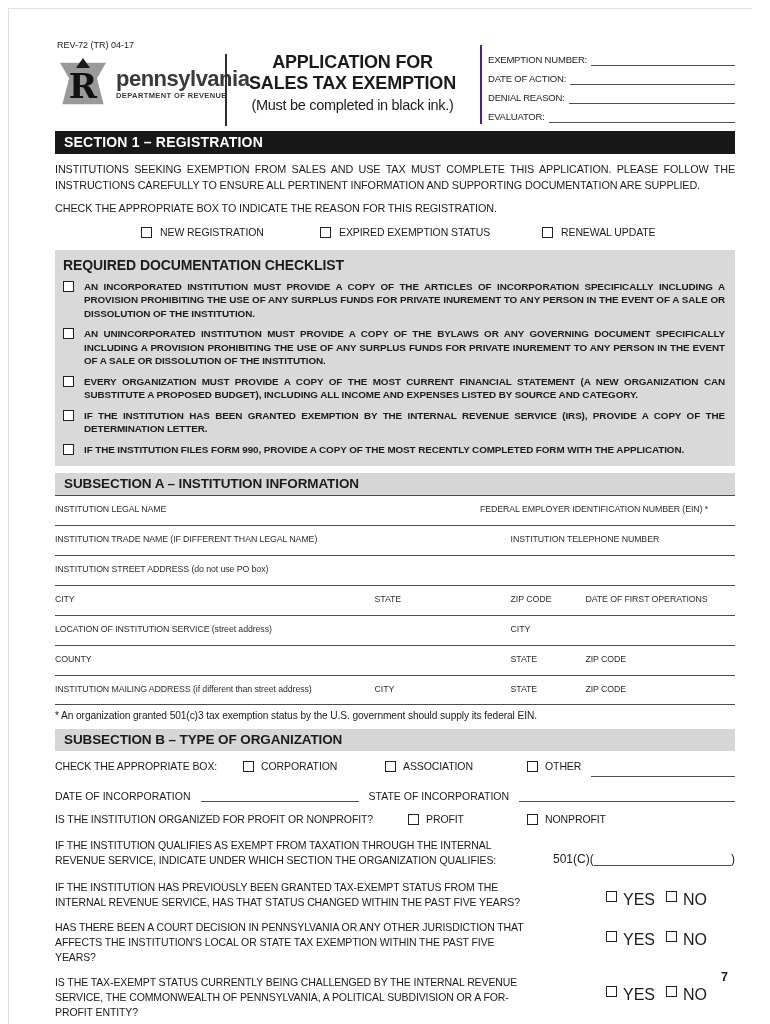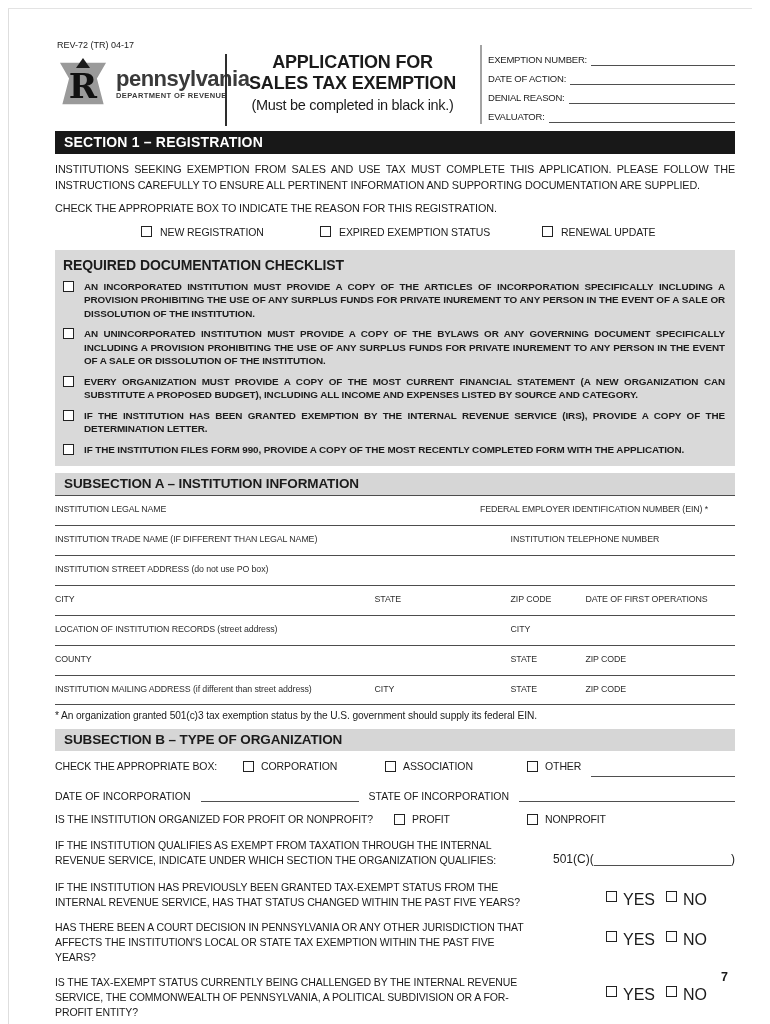--- a/index.html
+++ b/index.html
@@ -21,37 +21,37 @@
       width:0; height:0; border-left:7px solid transparent; border-right:7px solid transparent; border-bottom:10px solid #1b1b1b; }
   .keystone .r { position:absolute; left:50%; top:54%; transform:translate(-50%,-50%);
       font-family:"DejaVu Serif", serif; font-weight:bold; font-size:34px; color:#111; line-height:1; }
   .logo-text { margin-left:7px; }
   .logo-brand { font-size:22px; font-weight:bold; letter-spacing:-0.5px; color:#3a3a3a; line-height:22px; }
   .logo-dept { font-size:7.5px; font-weight:bold; letter-spacing:0.4px; color:#3a3a3a; margin-top:1px; }
   .hdiv1 { position:absolute; left:170px; top:14px; bottom:0; width:2px; background:#2e2e2e; }
   .title-cell { position:absolute; left:172px; width:251px; top:12px; text-align:center; }
   .title-l1, .title-l2 { font-size:18px; font-weight:bold; letter-spacing:-0.2px; line-height:21px; }
   .subtitle { font-size:14.5px; letter-spacing:-0.3px; margin-top:3px; }
-  .office { position:absolute; left:425px; right:0; top:5px; bottom:2px; border-left:2px solid #a3a3a3; padding:2px 0 0 6px; }
+  .office { position:absolute; left:425px; right:0; top:5px; bottom:2px; border-left:2px solid #4c1d95; padding:2px 0 0 6px; }
   .office-row { display:flex; align-items:flex-end; height:19px; }
   .office-row .olabel { font-size:9.5px; letter-spacing:-0.2px; color:#222; white-space:nowrap; padding-bottom:1px; }
   .office-row .wl { flex:1; margin-left:4px; }
 
   .wl { border-bottom:1.2px solid #4f4f4f; height:12px; }
 
   
   .secbar { margin-top:5px; height:23px; background:#181818; color:#fff; font-size:14px; font-weight:bold;
             letter-spacing:0.2px; line-height:23px; padding-left:9px; }
 
   .body-text { font-size:10.8px; line-height:15.5px; letter-spacing:-0.1px; }
   .intro { margin-top:8px; text-align:justify; }
   .prompt { margin-top:8px; }
 
   .reason-row { position:relative; margin-top:9px; height:15px; }
-  .opt { position:absolute; top:0; display:flex; align-items:flex-start; }
+  .opt { position:absolute; top:0; display:flex; align-items:flex-end; }
   .opt .cb { margin-right:8px; }
   .opt .olab { font-size:10.5px; letter-spacing:-0.1px; }
 
   .cb { display:inline-block; width:11px; height:11px; border:1.6px solid #222; background:#fff; flex:0 0 auto; }
 
   
   .checklist { margin-top:9px; background:#d9d9d9; padding:7px 10px 10px 8px; }
   .ck-title { font-size:14px; font-weight:bold; letter-spacing:-0.1px; }
   .ck-item { display:flex; margin-top:7px; }
   .ck-item .cb { margin-top:1px; margin-right:10px; }
@@ -227,21 +227,21 @@
         </div>
         <div class="fcell w11">
           <span class="flabel">ZIP CODE</span>
         </div>
         <div class="fcell w22">
           <span class="flabel">DATE OF FIRST OPERATIONS</span>
         </div>
       </div>
       <div class="frow">
         <div class="fcell w67">
-          <span class="flabel">LOCATION OF INSTITUTION RECORDS (street address)</span>
+          <span class="flabel">LOCATION OF INSTITUTION SERVICE (street address)</span>
         </div>
         <div class="fcell w33">
           <span class="flabel">CITY</span>
         </div>
       </div>
       <div class="frow">
         <div class="fcell w67">
           <span class="flabel">COUNTY</span>
         </div>
         <div class="fcell w11">
@@ -290,21 +290,21 @@
 
     <div class="date-row">
       <span class="dlab">DATE OF INCORPORATION</span>
       <span class="wl wl-fixed"></span>
       <span class="dlab">STATE OF INCORPORATION</span>
       <span class="wl wl-grow"></span>
     </div>
 
     <div class="brow" style="margin-top:11px;">
       <span>IS THE INSTITUTION ORGANIZED FOR PROFIT OR NONPROFIT?</span>
-      <span class="binline" style="left:339px;">
+      <span class="binline" style="left:353px;">
         <span class="cb"></span>
         <span>PROFIT</span>
       </span>
       <span class="binline" style="left:472px;">
         <span class="cb"></span>
         <span>NONPROFIT</span>
       </span>
     </div>
 
     <div class="irs-row">

